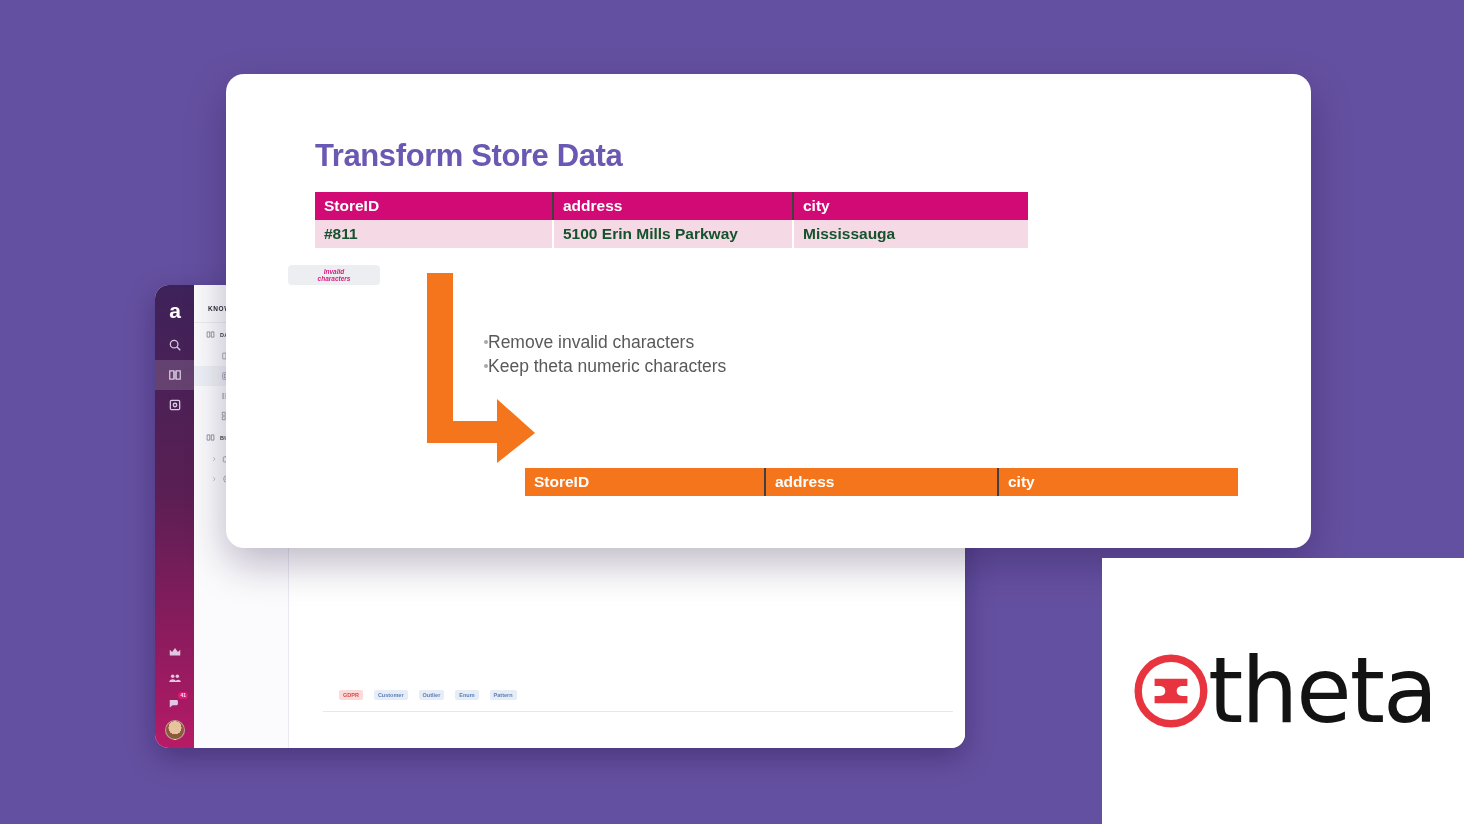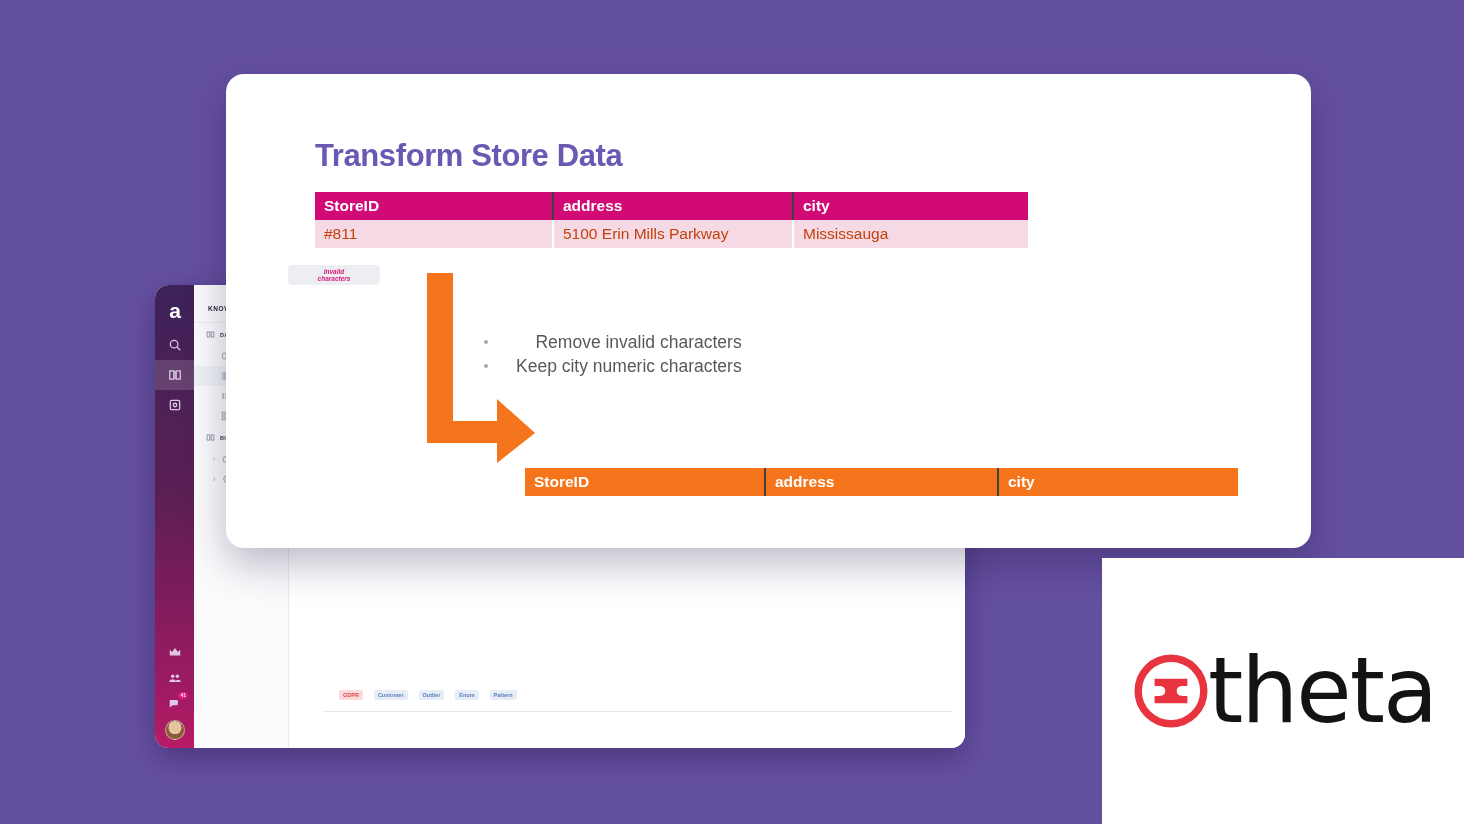--- a/index.html
+++ b/index.html
@@ -135,21 +135,21 @@
     text-align: left;
     font-size: 15.5px;
     padding: 5px 9px;
     white-space: nowrap;
   }
   .dtable th {
     color: #ffffff; font-weight: 700;
     border-right: 2px solid #404040;
   }
   .dtable td {
-    color: #c2410c; font-weight: 400;
+    color: #14532d; font-weight: 700;
     border-right: 2px solid #ffffff;
   }
   .dtable th:last-child, .dtable td:last-child { border-right: none; }
 
   
   #table-before { left: 89px; top: 118px; width: 713px; }
   #table-before th { background: #d20a75; }
   #table-before td { background: #f5d9e5; }
   #table-before th:nth-child(1), #table-before td:nth-child(1){ width: 238px; }
   #table-before th:nth-child(2), #table-before td:nth-child(2){ width: 240px; }
@@ -173,24 +173,23 @@
 
   
   #elbow-arrow { position: absolute; left: 201px; top: 199px; width: 110px; height: 190px; }
 
   
   #bullets {
     position: absolute; left: 258px; top: 256px;
   }
   #bullets li {
     list-style: none;
-    display: flex; align-items: baseline; gap: 28px;
+    display: flex; align-items: baseline; gap: 0;
     font-size: 17.5px; color: #595959;
     line-height: 24px;
-    justify-content: space-between;
   }
   #bullets li .dot {
     width: 4px; height: 4px; border-radius: 50%;
     background: #a8a8a8; flex: 0 0 4px;
     position: relative; top: -4px;
   }
 
   
   #pipeline {
     position: absolute; left: 175px; top: 525px;
@@ -392,21 +391,21 @@
     <path d="M0 0 L26 0 L26 148 L70 148 L70 126 L108 160 L70 190 L70 170 L0 170 Z" fill="#f4751b"></path>
   </svg>
 
   <ul id="bullets">
     <li>
       <span class="dot"></span>
       <span>Remove invalid characters</span>
     </li>
     <li>
       <span class="dot"></span>
-      <span>Keep city numeric characters</span>
+      <span>Keep theta numeric characters</span>
     </li>
   </ul>
 
   <table class="dtable" id="table-after">
     <tbody>
         <tr>
       <th>StoreID</th>
       <th>address</th>
       <th>city</th>
     </tr>

